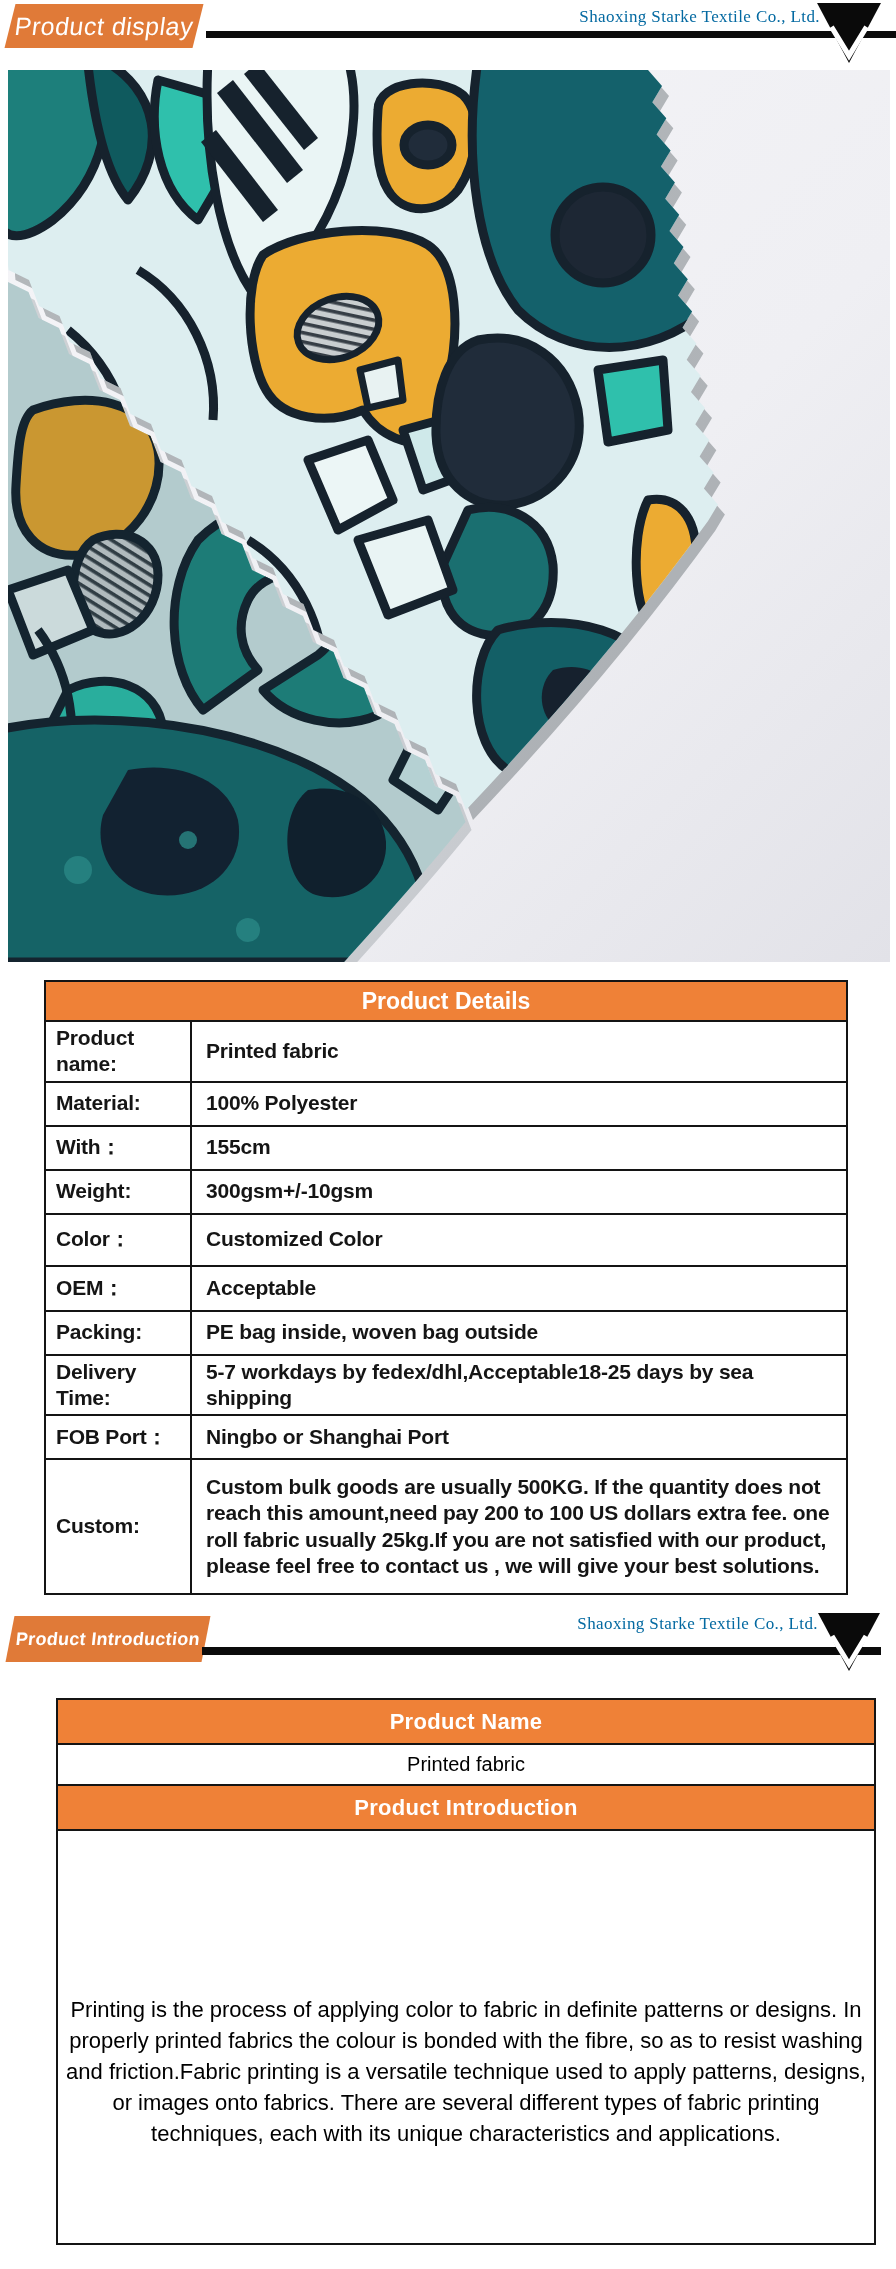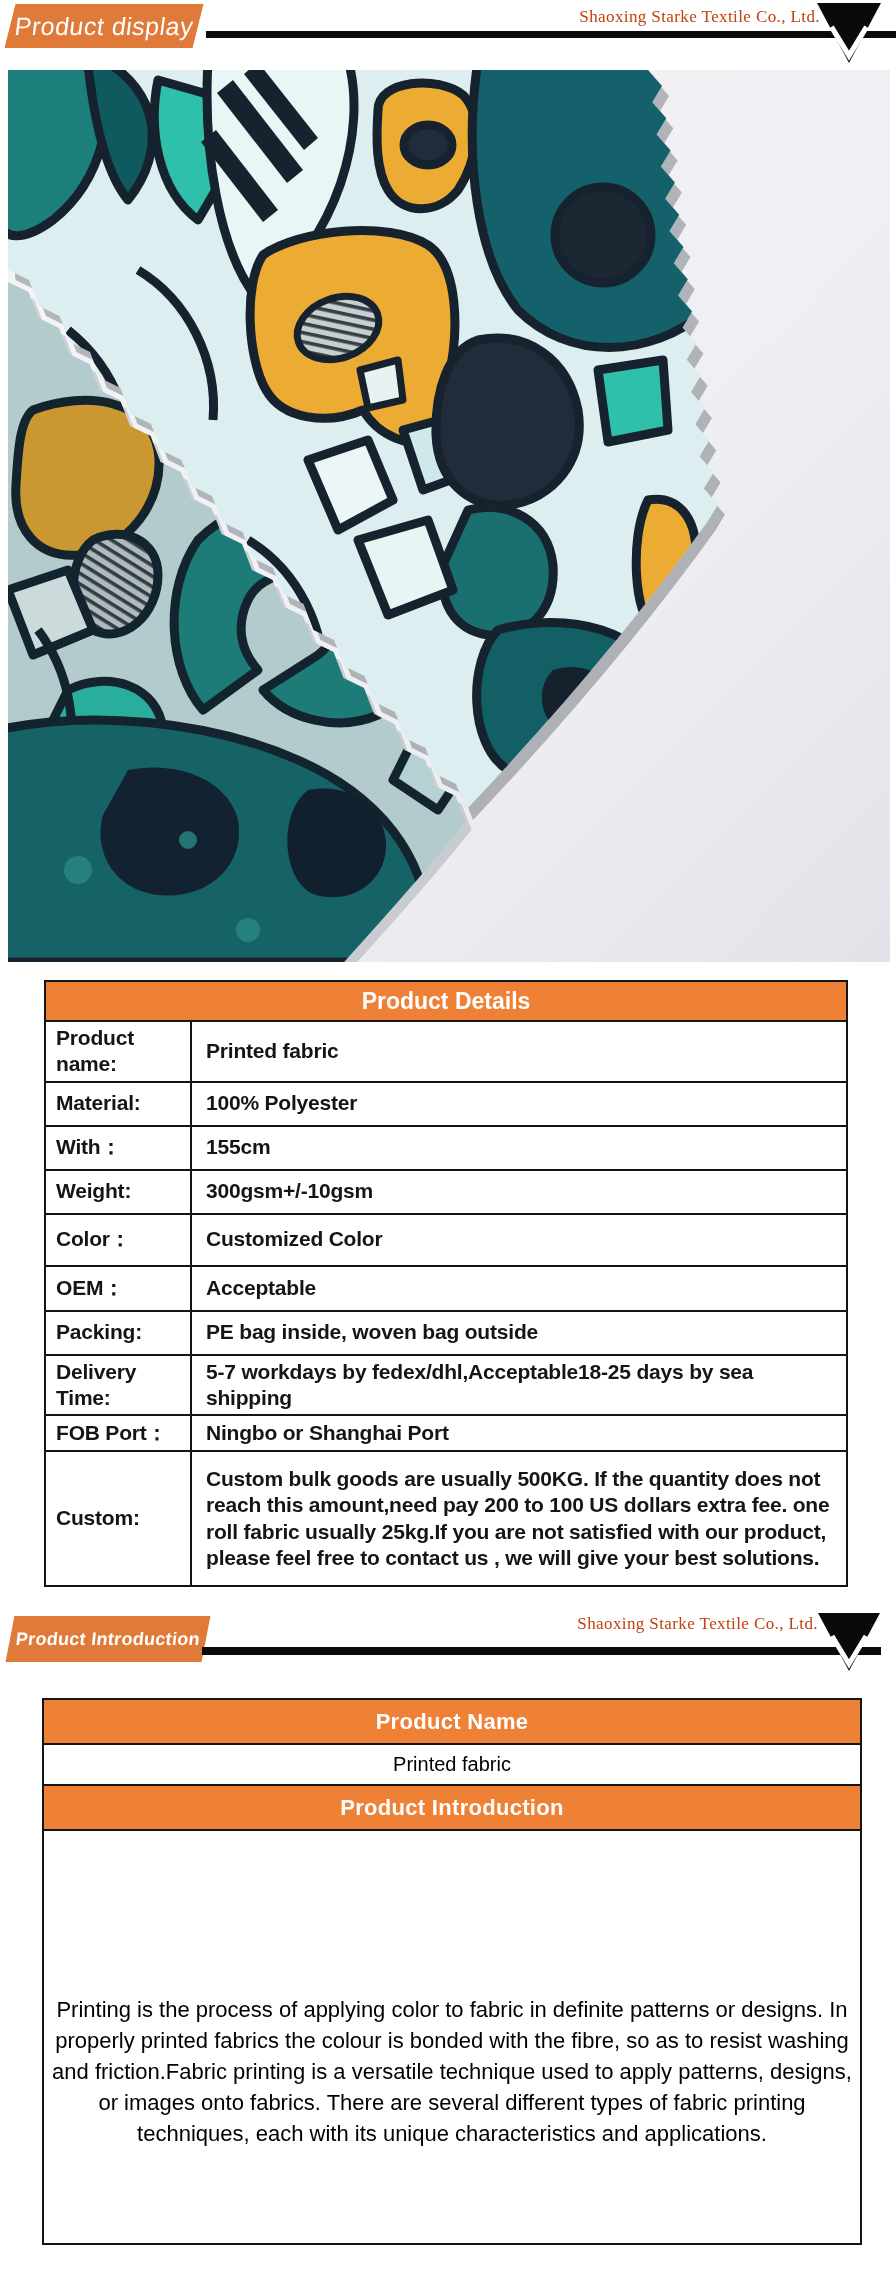--- a/index.html
+++ b/index.html
@@ -17,21 +17,21 @@
   }
   .banner1{left:10px;top:4px;width:188px;height:44px;transform:skewX(-14deg);}
   .banner1 span{transform:skewX(7deg);font-size:25px;letter-spacing:.5px;}
   .banner2{left:10px;top:1616px;width:196px;height:46px;transform:skewX(-11deg);}
   .banner2 span{transform:skewX(5deg);font-size:18px;font-weight:bold;letter-spacing:.3px;}
   .hline{background:#0b0b0b;}
   .line1{left:206px;top:31px;width:690px;height:7px;}
   .line2{left:202px;top:1647px;width:679px;height:8px;}
   .company{
     font-family:"Liberation Serif","DejaVu Serif",serif;
-    font-size:17px;color:#c2410c;white-space:nowrap;letter-spacing:.4px;
+    font-size:17px;color:#0369a1;white-space:nowrap;letter-spacing:.4px;
   }
   .company1{right:76px;top:7px;}
   .company2{right:78px;top:1614px;}
   .logo{line-height:0;}
   .logo1{left:816px;top:2px;}
   .logo2{left:817px;top:1609px;}
 
   
   .photo{left:8px;top:70px;width:882px;height:892px;line-height:0;}
 
@@ -43,21 +43,21 @@
     height:34px;text-align:center;padding:2px 0;margin-left:46px;
   }
   .dtable td{
     font-size:21px;font-weight:bold;color:#151515;vertical-align:middle;
     padding:3px 8px 3px 10px;line-height:1.25;letter-spacing:-.2px;
   }
   .dtable td.val{padding-left:14px;}
 
   
   .pbox{
-    left:42px;top:1698px;width:820px;height:547px;border:2px solid #141414;
+    left:56px;top:1698px;width:820px;height:547px;border:2px solid #141414;
     box-sizing:border-box;background:#fff;
   }
   .pbox .bar{
     height:43px;background:#ef8137;border-bottom:2px solid #141414;
     display:flex;align-items:center;justify-content:center;
     color:#fff;font-size:22px;font-weight:bold;letter-spacing:.3px;
   }
   .pbox .name-row{
     height:39px;border-bottom:2px solid #141414;
     display:flex;align-items:center;justify-content:center;
@@ -230,21 +230,21 @@
       <td class="val">Acceptable</td>
         </tr>
     <tr style="height:44px">
       <td>Packing:</td>
       <td class="val">PE bag inside, woven bag outside</td>
         </tr>
     <tr style="height:50px">
       <td>Delivery Time:</td>
       <td class="val">5-7 workdays by fedex/dhl,Acceptable18-25 days by sea shipping</td>
         </tr>
-    <tr style="height:36px">
+    <tr style="height:44px">
       <td>FOB Port：</td>
       <td class="val">Ningbo or Shanghai Port</td>
         </tr>
     <tr style="height:135px">
       <td>Custom:</td>
       <td class="val">Custom bulk goods are usually 500KG. If the quantity does not reach this amount,need pay 200 to 100 US dollars extra fee. one roll fabric usually 25kg.If you are not satisfied with our product, please feel free to contact us , we will give your best solutions.</td>
         </tr>
   </tbody>
     </table>
 

